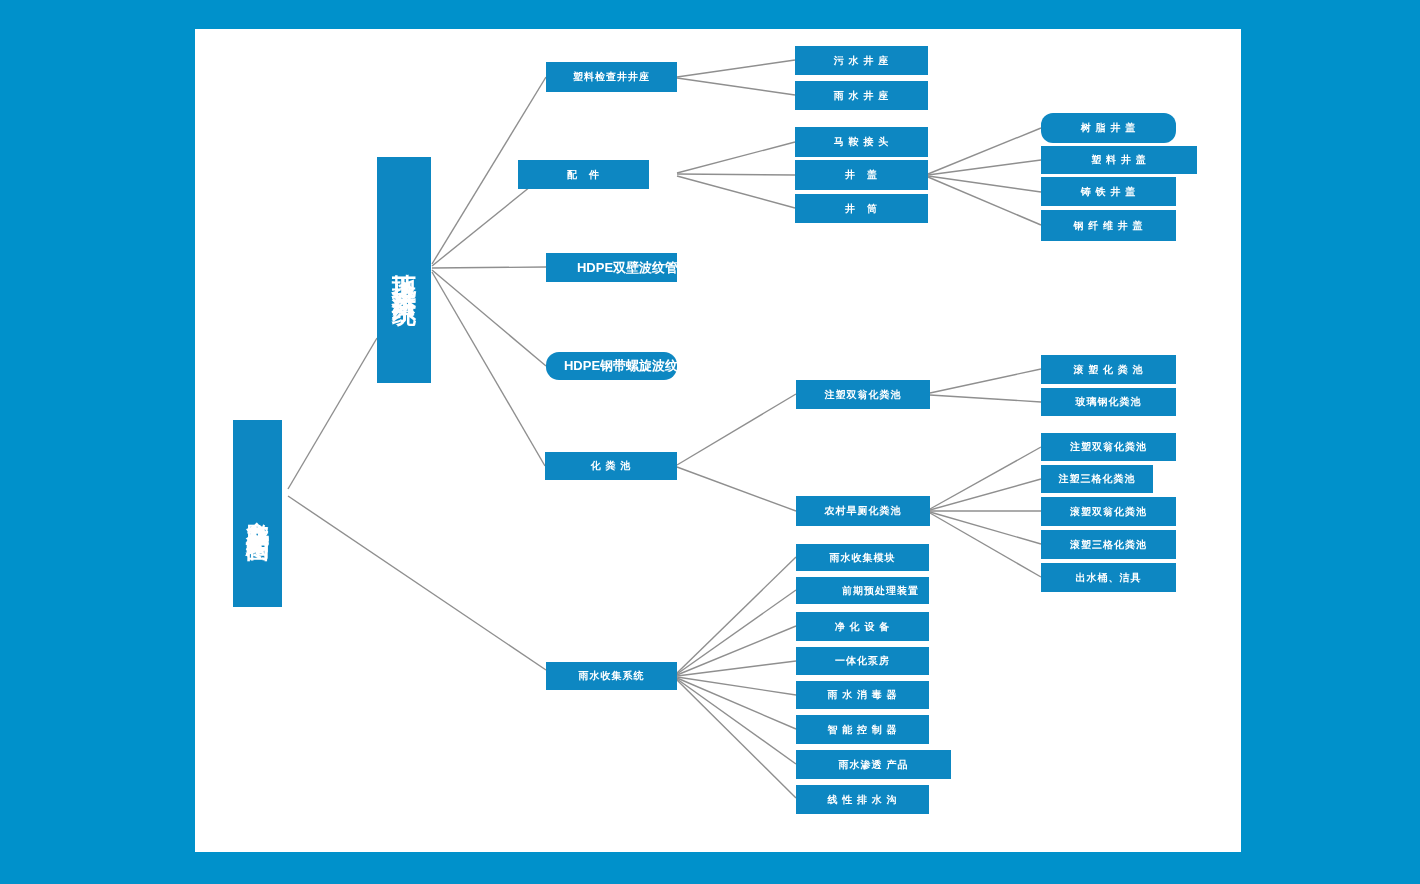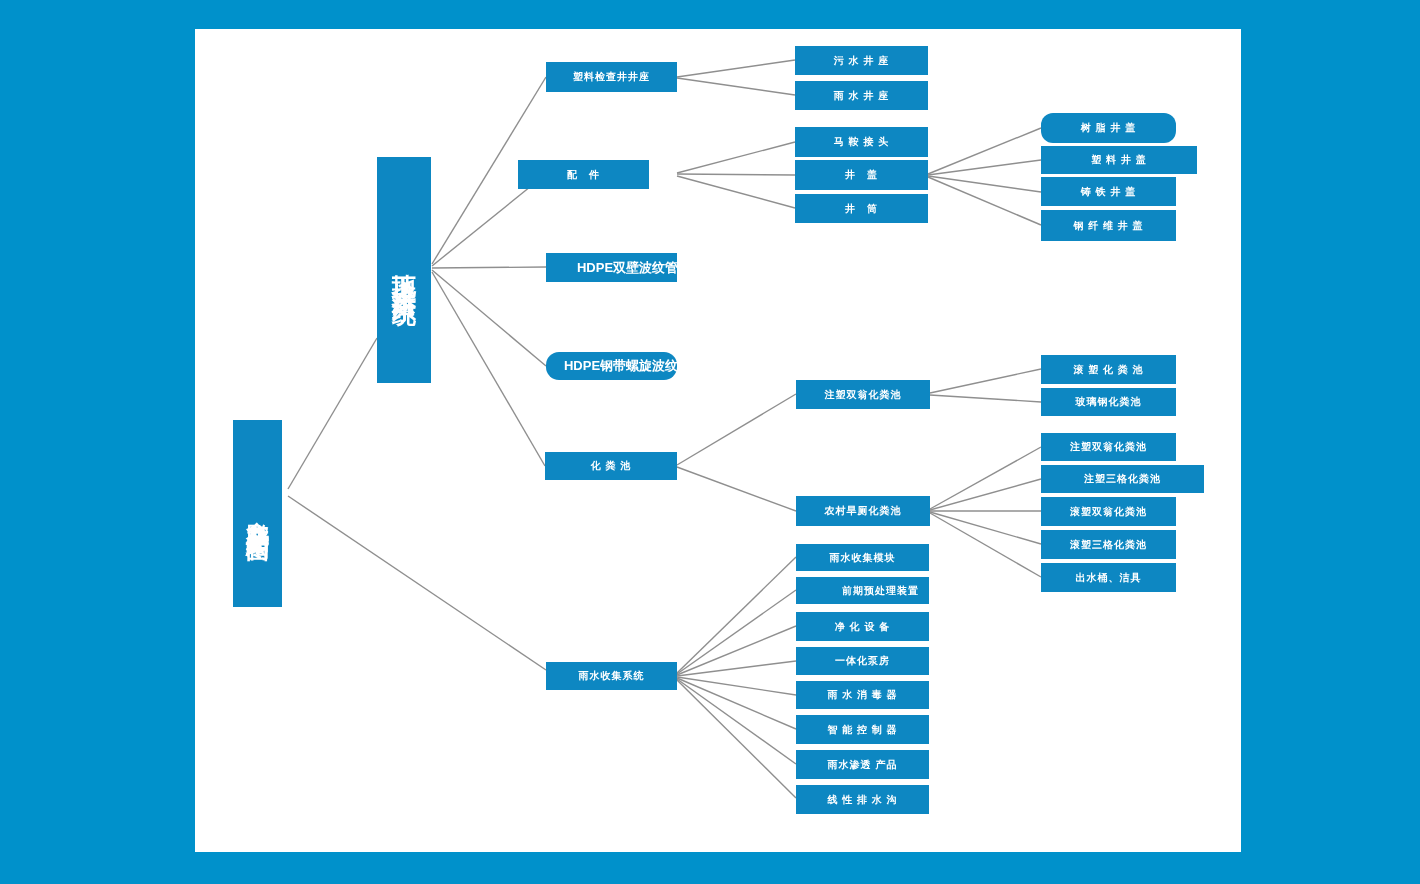--- a/index.html
+++ b/index.html
@@ -106,25 +106,25 @@
 <div class="node" style="left:1041px; top:177px; width:135px; height:29px;">铸 铁 井 盖</div>
 <div class="node" style="left:1041px; top:210px; width:135px; height:31px;">钢 纤 维 井 盖</div>
 
 <div class="node" style="left:796px; top:380px; width:134px; height:29px;">注塑双翁化粪池</div>
 <div class="node" style="left:796px; top:496px; width:134px; height:30px;">农村旱厕化粪池</div>
 
 <div class="node" style="left:1041px; top:355px; width:135px; height:29px;">滚 塑 化 粪 池</div>
 <div class="node" style="left:1041px; top:388px; width:135px; height:28px;">玻璃钢化粪池</div>
 
 <div class="node" style="left:1041px; top:433px; width:135px; height:28px;">注塑双翁化粪池</div>
-<div class="node" style="left:1041px; top:465px; width:163px; height:28px;">注塑三格化粪池</div>
+<div class="node" style="left:1041px; top:465px; width:112px; height:28px;">注塑三格化粪池</div>
 <div class="node" style="left:1041px; top:497px; width:135px; height:29px;font-family:Liberation Mono, monospace;">滚塑双翁化粪池</div>
 <div class="node" style="left:1041px; top:530px; width:135px; height:29px;">滚塑三格化粪池</div>
 <div class="node" style="left:1041px; top:563px; width:135px; height:29px;">出水桶、洁具</div>
 
 <div class="node" style="left:796px; top:544px; width:133px; height:27px;">雨水收集模块</div>
 <div class="node" style="left:796px; top:577px; width:133px; height:27px;padding-left:36px;">前期预处理装置</div>
 <div class="node" style="left:796px; top:612px; width:133px; height:29px;">净 化 设 备</div>
 <div class="node" style="left:796px; top:647px; width:133px; height:28px;">一体化泵房</div>
 <div class="node" style="left:796px; top:681px; width:133px; height:28px;">雨 水 消 毒 器</div>
 <div class="node" style="left:796px; top:715px; width:133px; height:29px;">智 能 控 制 器</div>
-<div class="node" style="left:796px; top:750px; width:133px; height:29px;">雨水渗透 产品</div>
+<div class="node" style="left:796px; top:750px; width:155px; height:29px;">雨水渗透 产品</div>
 <div class="node" style="left:796px; top:785px; width:133px; height:29px;">线 性 排 水 沟</div>
 
 </body></html>

